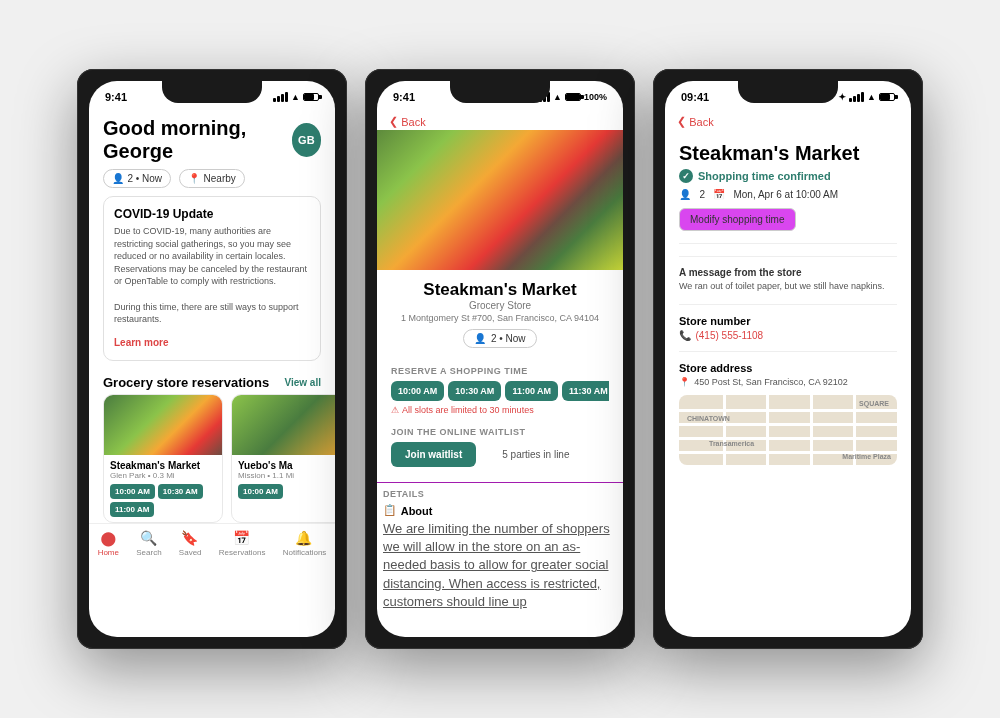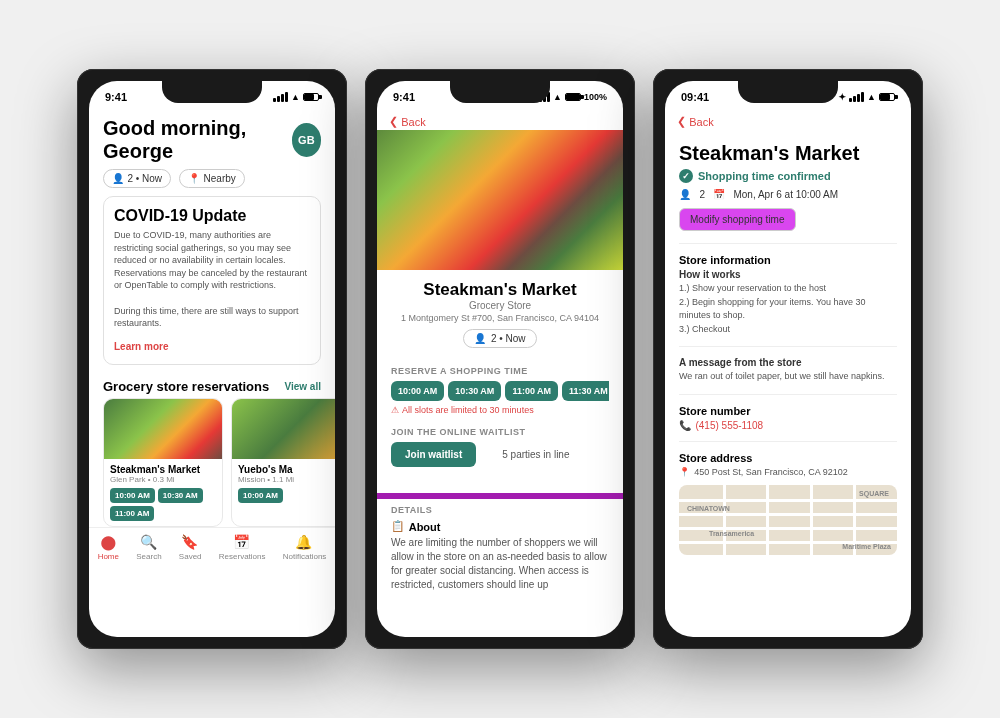--- a/index.html
+++ b/index.html
@@ -98,21 +98,21 @@
       display: flex; align-items: center; gap: 3px;
       border: 1.5px solid #ccc; border-radius: 20px;
       padding: 3px 8px; font-size: 10px; color: #333;
     }
     .covid-card {
       margin: 0 14px 8px;
       border: 1px solid #e0e0e0;
       border-radius: 10px;
       padding: 10px;
     }
-    .covid-title { font-size: 16px; font-weight: 700; margin-bottom: 4px; }
+    .covid-title { font-size: 12px; font-weight: 700; margin-bottom: 4px; }
     .covid-text { font-size: 9px; color: #555; line-height: 1.4; margin-bottom: 6px; }
     .learn-more { color: #d44; font-size: 10px; font-weight: 600; }
     .section-header {
       display: flex; justify-content: space-between; align-items: center;
       padding: 6px 14px 4px;
     }
     .section-title { font-size: 13px; font-weight: 700; }
     .view-all { color: #2e7d6e; font-size: 10px; font-weight: 600; }
     .store-cards {
       display: flex; gap: 8px; padding: 0 14px; overflow: hidden;
@@ -179,23 +179,23 @@
     }
     .limit-note { font-size: 9px; color: #d44; margin-top: 4px; display: flex; align-items: center; gap: 3px; }
     .waitlist-section { padding: 6px 14px; }
     .waitlist-row { display: flex; align-items: center; gap: 26px; margin-top: 5px; }
     .join-btn {
       background: #2e7d6e; color: #fff;
       border: none; border-radius: 6px;
       padding: 7px 14px; font-size: 10px; font-weight: 600;
     }
     .waitlist-info { font-size: 10px; color: #555; }
-    .details-section { padding: 6px 14px; border-top: 6px solid #a21caf; margin-top: 20px; }
+    .details-section { padding: 6px 6px; border-top: 1px solid #a21caf; margin-top: 9px; }
     .about-title { font-size: 11px; font-weight: 700; margin-bottom: 3px; display: flex; align-items: center; gap: 4px; }
-    .about-text { font-size: 10px; color: #555; line-height: 1.4; }
+    .about-text { font-size: 13px; color: #555; line-height: 1.4; text-decoration: underline; }
     
     .confirm-header { padding: 8px 14px 6px; }
     .confirm-store { font-size: 20px; font-weight: 700; margin: 4px 0; }
     .confirmed-badge {
       display: flex; align-items: center; gap: 5px;
       font-size: 11px; color: #2e7d6e; font-weight: 600; margin-bottom: 6px;
     }
     .confirm-meta { display: flex; align-items: center; gap: 8px; font-size: 10px; color: #333; margin-bottom: 8px; }
     .modify-btn {
       border: 1.5px solid #ccc; border-radius: 6px;
@@ -431,29 +431,20 @@
           </div>
           <div class="confirm-meta">
             <span>👤</span>
             <span>2</span>
             <span>📅</span>
             <span>Mon, Apr 6 at 10:00 AM</span>
           </div>
           <button class="modify-btn">Modify shopping time</button>
         </div>
         <div class="divider"></div>
-        <div class="info-section">
-          <div class="info-label">Store information</div>
-          <div class="info-sublabel">How it works</div>
-          <div class="info-text">
-            1.) Show your reservation to the host<br>
-            2.) Begin shopping for your items. You have 30 minutes to shop.<br>
-            3.) Checkout
-          </div>
-        </div>
         <div class="divider"></div>
         <div class="info-section">
           <div class="info-sublabel">A message from the store</div>
           <div class="info-text">We ran out of toilet paper, but we still have napkins.</div>
         </div>
         <div class="divider"></div>
         <div class="info-section">
           <div class="info-label">Store number</div>
           <div class="phone-number">
             <span>📞</span>

